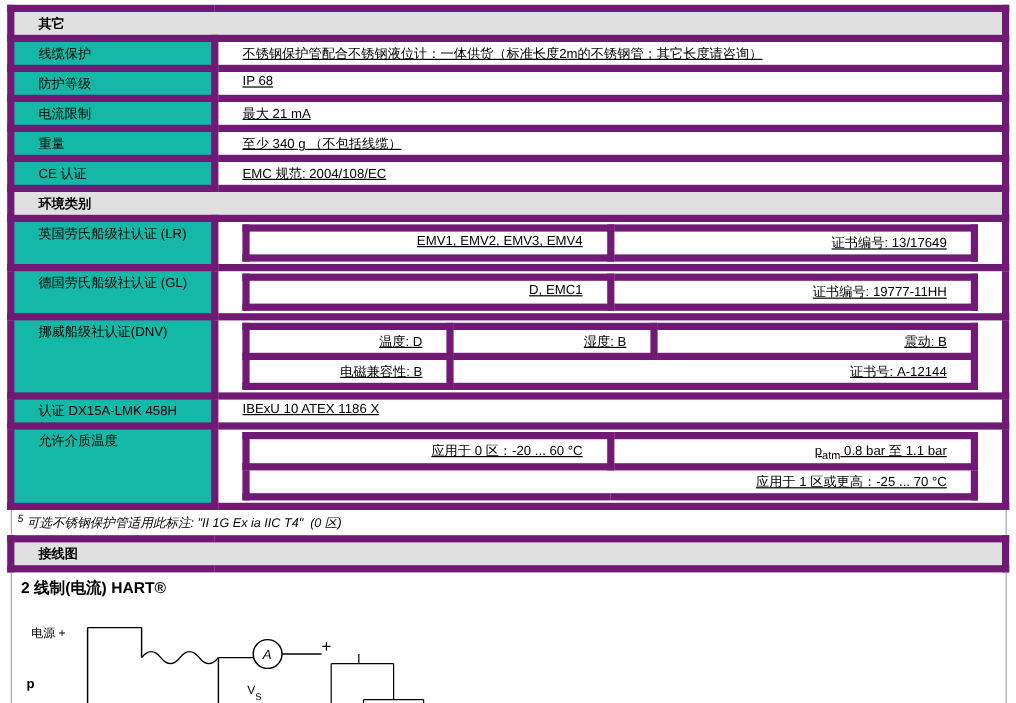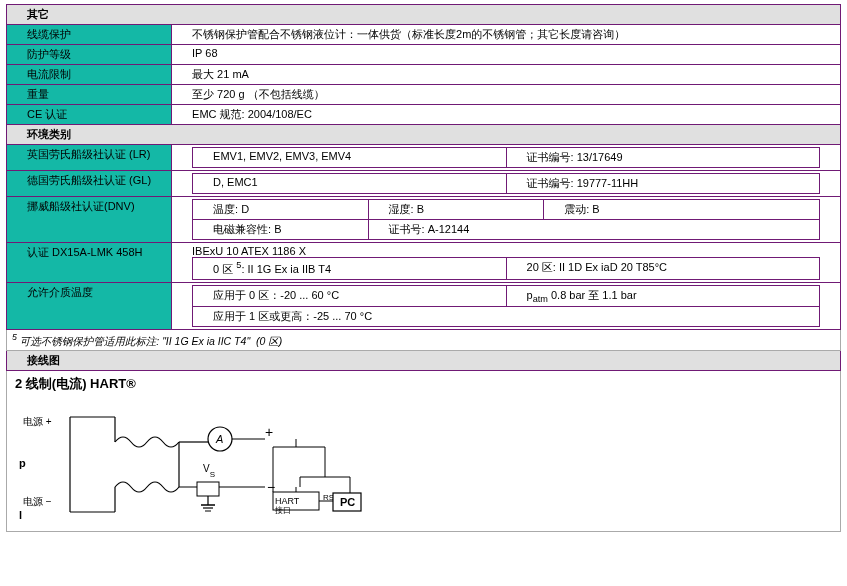--- a/index.html
+++ b/index.html
@@ -14,48 +14,50 @@
     .page-wrapper {
       width: 847px;
       padding: 4px 6px;
       background: #fff;
     }
     table.main-table {
       width: 100%;
       border-collapse: collapse;
     }
     table.main-table td, table.main-table th {
-      border: 1px solid #701a75;
+      border: 6px solid #701a75;
       padding: 2px 20px;
       vertical-align: top;
       font-size: 11px;
     }
     .section-header {
       background: #e0e0e0;
       font-weight: bold;
       font-size: 11.5px;
       padding: 2px 5px;
     }
     .label-cell {
       width: 160px;
       white-space: nowrap;
       background: #14b8a6;
     }
     .value-cell {
       background: #fff;
+      text-decoration: underline;
     }
     .sub-table {
       width: 100%;
       border-collapse: collapse;
     }
     .sub-table td {
       border: none;
       padding: 1px 2px;
       vertical-align: top;
       font-size: 11px;
+      text-align: right;
     }
     .note-row td {
       font-size: 10.5px;
       font-style: italic;
       border-top: none;
       border-bottom: none;
     }
     .diagram-title {
       font-weight: bold;
       font-size: 13px;
@@ -83,21 +85,21 @@
     <tr>
       <td class="label-cell">防护等级</td>
       <td class="value-cell">IP 68</td>
     </tr>
     <tr>
       <td class="label-cell">电流限制</td>
       <td class="value-cell">最大 21 mA</td>
     </tr>
     <tr>
       <td class="label-cell">重量</td>
-      <td class="value-cell">至少 720 g （不包括线缆）</td>
+      <td class="value-cell">至少 340 g （不包括线缆）</td>
     </tr>
     <tr>
       <td class="label-cell">CE 认证</td>
       <td class="value-cell">EMC 规范: 2004/108/EC</td>
     </tr>
 
     <tr>
       <td colspan="2" class="section-header">环境类别</td>
     </tr>
 
@@ -146,28 +148,20 @@
         </tbody>
             </table>
       </td>
     </tr>
 
 
     <tr>
       <td class="label-cell">认证 DX15A-LMK 458H</td>
       <td class="value-cell">
         <div>IBExU 10 ATEX 1186 X</div>
-        <table class="sub-table">
-              <tbody>
-                <tr>
-          <td style="width:50%">0 区 <sup>5</sup>: II 1G Ex ia IIB T4</td>
-          <td>20 区: II 1D Ex iaD 20 T85°C</td>
-        </tr>
-              </tbody>
-            </table>
       </td>
     </tr>
 
 
     <tr>
       <td class="label-cell">允许介质温度</td>
       <td class="value-cell">
         <table class="sub-table">
           <tbody>
                 <tr>

